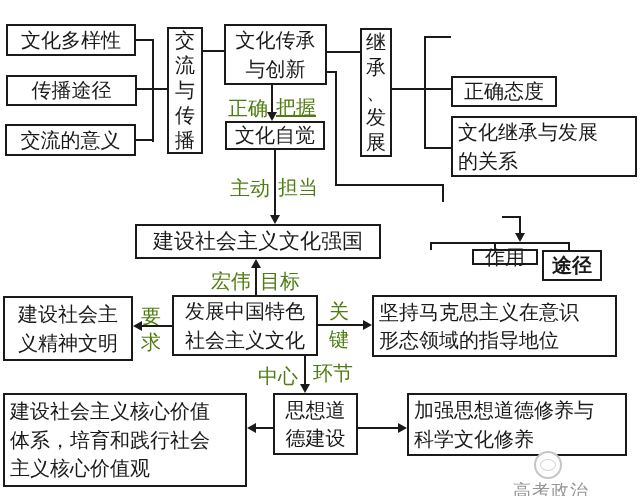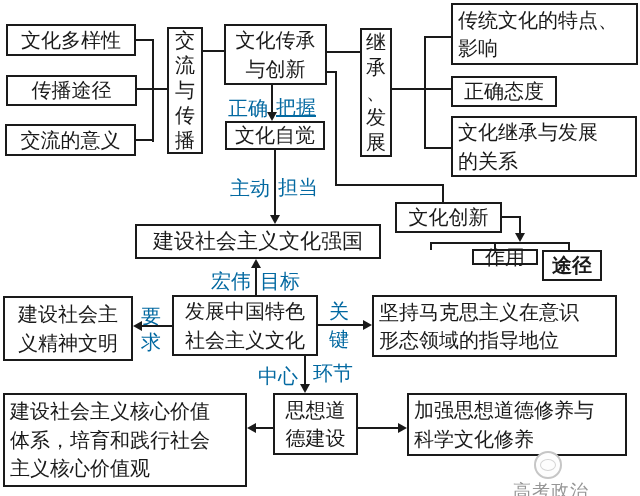--- a/index.html
+++ b/index.html
@@ -9,21 +9,21 @@
   }
   .box{
     position:absolute;box-sizing:border-box;border:2px solid #1a1a1a;background:#ffffff;
     display:flex;align-items:center;justify-content:center;text-align:center;
     font-size:20px;line-height:1.42;white-space:pre-line;
   }
   .box.left{justify-content:flex-start;text-align:left;padding:1px 5px;}
   .box.vtext{line-height:25px;font-size:20px;}
   .box.big{font-size:21px;}
   .lbl{
-    position:absolute;font-size:20px;line-height:26px;color:#0369a1;
+    position:absolute;font-size:20px;line-height:26px;color:#4d7c0f;
     white-space:pre-line;text-align:left;
   }
   .line{position:absolute;background:#1a1a1a;}
   .ah{position:absolute;width:0;height:0;}
   .ah.down{border-left:5px solid transparent;border-right:5px solid transparent;border-top:9px solid #1a1a1a;}
   .ah.up{border-left:5px solid transparent;border-right:5px solid transparent;border-bottom:9px solid #1a1a1a;}
   .ah.left{border-top:5px solid transparent;border-bottom:5px solid transparent;border-right:9px solid #1a1a1a;}
   .ah.right{border-top:5px solid transparent;border-bottom:5px solid transparent;border-left:9px solid #1a1a1a;}
   .watermark{position:absolute;left:506px;top:451px;display:flex;align-items:center;flex-direction:column;}
   .wm-icon{
@@ -49,28 +49,25 @@
 与
 传
 播</div>
   <div class="box" style="left:224px;top:24px;width:103px;height:61px;">文化传承
 与创新</div>
   <div class="box vtext" style="left:360px;top:28px;width:32px;height:129px;">继
 承
 、
 发
 展</div>
-  <div class="box left" style="left:451px;top:3px;width:187px;height:62px;">传统文化的特点、
-影响</div>
   <div class="box" style="left:451px;top:76px;width:106px;height:31px;">正确态度</div>
   <div class="box left" style="left:451px;top:116px;width:186px;height:61px;">文化继承与发展
 的关系</div>
   <div class="box" style="left:225px;top:121px;width:100px;height:29px;">文化自觉</div>
   <div class="box big" style="left:135px;top:224px;width:246px;height:35px;">建设社会主义文化强国</div>
-  <div class="box" style="left:395px;top:202px;width:107px;height:31px;">文化创新</div>
   <div class="box" style="left:472px;top:249px;width:66px;height:16px;">作用</div>
   <div class="box" style="left:542px;top:250px;width:60px;height:31px;font-weight:bold;">途径</div>
   <div class="box" style="left:3px;top:296px;width:130px;height:65px;">建设社会主
 义精神文明</div>
   <div class="box" style="left:172px;top:295px;width:146px;height:61px;">发展中国特色
 社会主义文化</div>
   <div class="box left" style="left:372px;top:295px;width:245px;height:62px;">坚持马克思主义在意识
 形态领域的指导地位</div>
   <div class="box left" style="left:3px;top:393px;width:244px;height:94px;">建设社会主义核心价值
 体系，培育和践行社会

